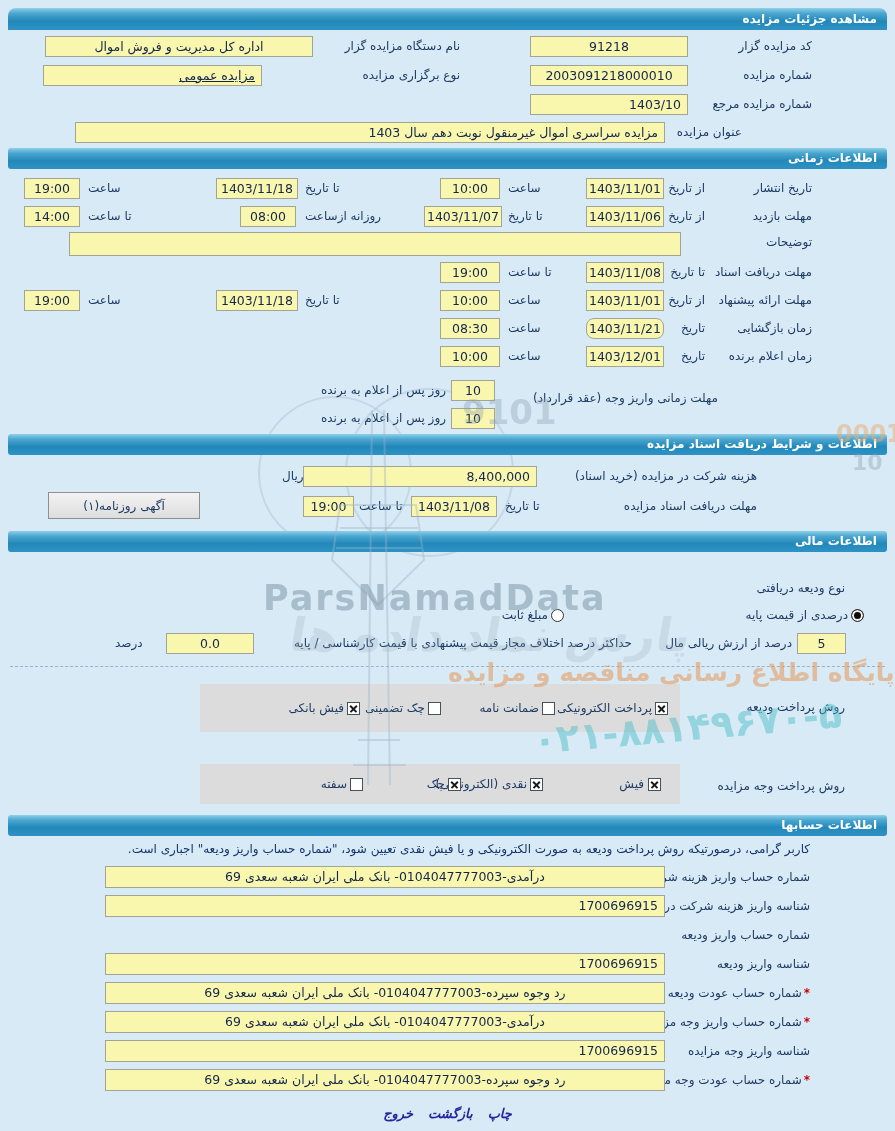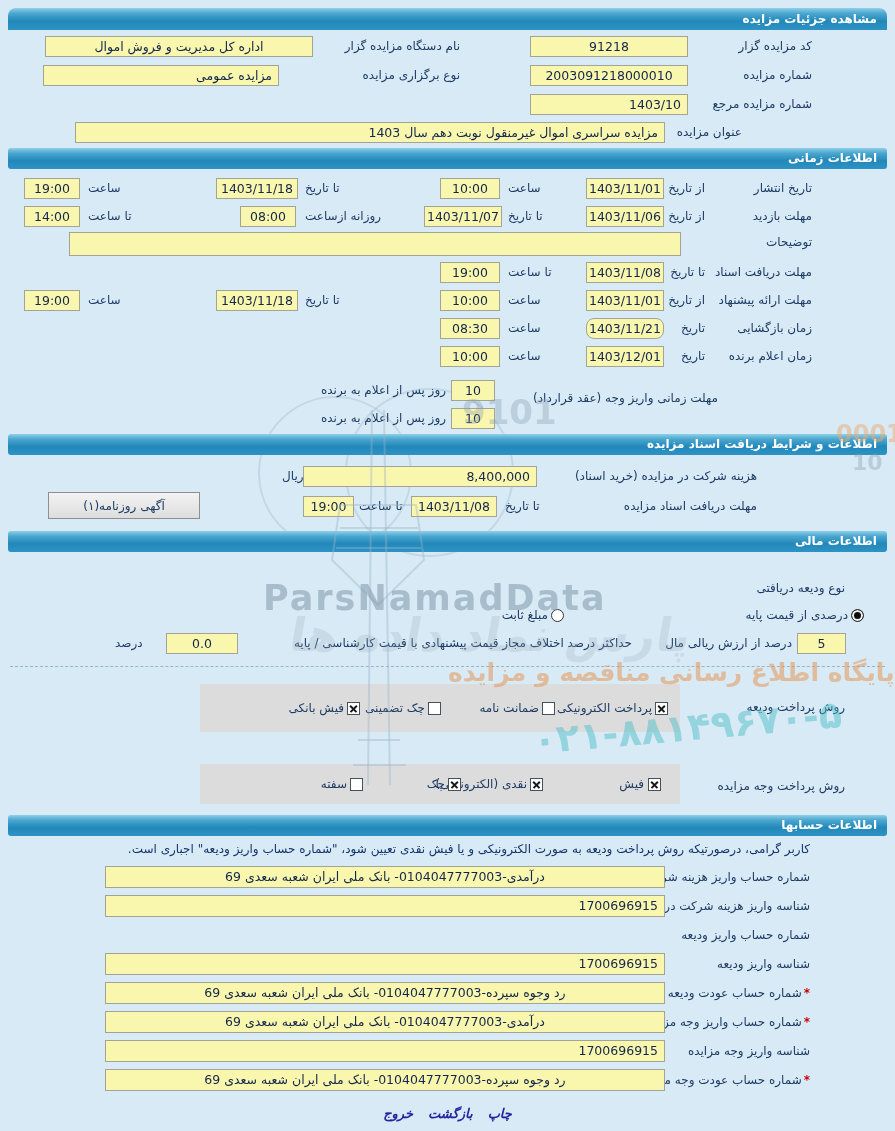--- a/index.html
+++ b/index.html
@@ -69,21 +69,21 @@
   <div class="bar top" style="top:8px;">مشاهده جزئیات مزایده</div>
 
   <div class="lbl" style="right:83px;top:36px;">کد مزایده گزار</div>
   <div class="ybox" style="left:530px;top:36px;width:158px;">91218</div>
   <div class="lbl" style="right:435px;top:36px;">نام دستگاه مزایده گزار</div>
   <div class="ybox" style="left:45px;top:36px;width:268px;">اداره کل مدیریت و فروش اموال</div>
 
   <div class="lbl" style="right:83px;top:65px;">شماره مزایده</div>
   <div class="ybox" style="left:530px;top:65px;width:158px;">2003091218000010</div>
   <div class="lbl" style="right:435px;top:65px;">نوع برگزاری مزایده</div>
-  <div class="ybox ar" style="left:43px;top:65px;width:236px;">مزایده عمومی</div>
+  <div class="ybox ar" style="left:43px;top:65px;width:219px;text-decoration:underline;">مزایده عمومی</div>
 
   <div class="lbl" style="right:83px;top:94px;">شماره مزایده مرجع</div>
   <div class="ybox ar" style="left:530px;top:94px;width:158px;">1403/10</div>
 
   <div class="lbl" style="right:153px;top:122px;">عنوان مزایده</div>
   <div class="ybox ar" style="left:75px;top:122px;width:590px;">مزایده سراسری اموال غیرمنقول نوبت دهم سال 1403</div>
 
   <div class="bar" style="top:148px;">اطلاعات زمانی</div>
 
   <div class="lbl" style="right:83px;top:178px;">تاریخ انتشار</div>
@@ -162,21 +162,21 @@
   <div class="lbl" style="right:50px;top:578px;">نوع ودیعه دریافتی</div>
 
   <span class="radio sel" style="left:851px;top:609px;"></span>
   <div class="lbl" style="right:47px;top:605px;">درصدی از قیمت پایه</div>
   <span class="radio" style="left:551px;top:609px;"></span>
   <div class="lbl" style="right:347px;top:605px;">مبلغ ثابت</div>
 
   <div class="ybox" style="left:797px;top:633px;width:49px;">5</div>
   <div class="lbl" style="right:103px;top:633px;">درصد از ارزش ریالی مال</div>
   <div class="lbl" style="right:263px;top:633px;">حداکثر درصد اختلاف مجاز قیمت پیشنهادی با قیمت کارشناسی / پایه</div>
-  <div class="ybox" style="left:166px;top:633px;width:72px;">0.0</div>
+  <div class="ybox" style="left:166px;top:633px;width:88px;">0.0</div>
   <div class="lbl" style="left:115px;top:633px;">درصد</div>
 
   <div class="dash" style="top:666px;"></div>
 
   <div class="lbl" style="right:50px;top:697px;">روش پرداخت ودیعه</div>
   <div class="panel" style="left:200px;top:684px;width:480px;height:48px;"></div>
   <span class="cb checked" style="left:655px;top:702px;"></span>
   <div class="lbl" style="right:243px;top:698px;">پرداخت الکترونیکی</div>
   <span class="cb" style="left:542px;top:702px;"></span>
   <div class="lbl" style="right:356px;top:698px;">ضمانت نامه</div>

